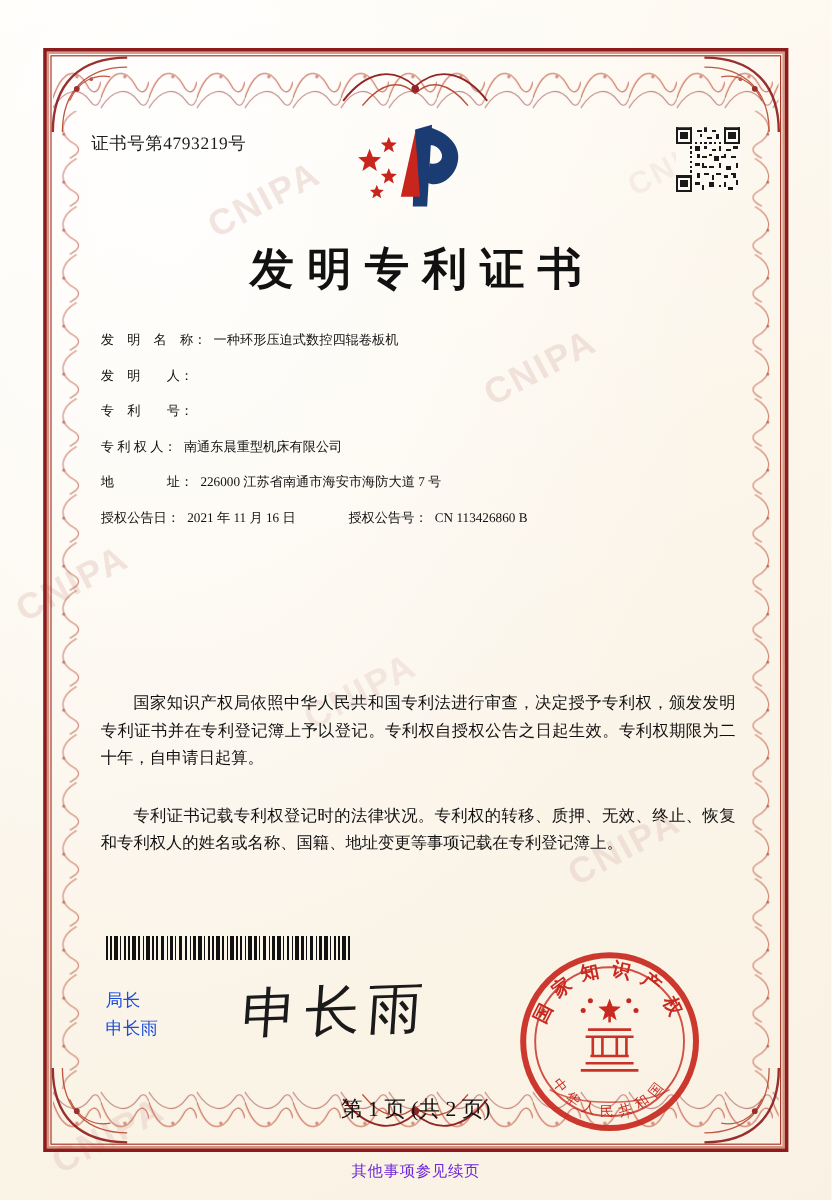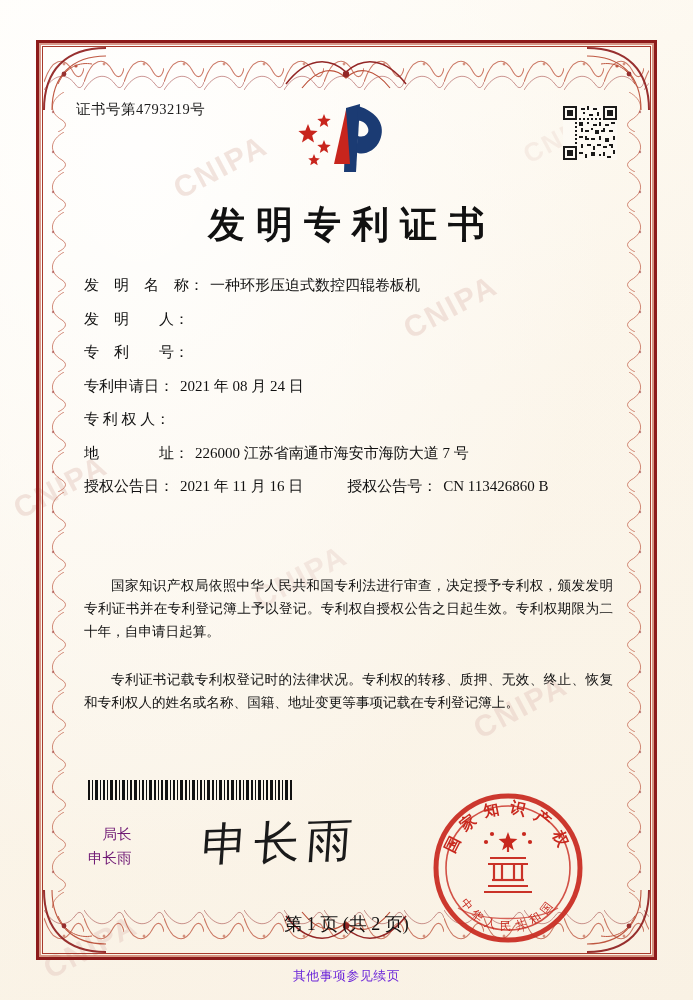--- a/index.html
+++ b/index.html
@@ -116,21 +116,21 @@
 
   
   .content {
     position: absolute;
     left: 70px; top: 96px;
     width: 553px;
     height: 810px;
   }
   .cert-no {
     position: absolute;
-    left: 6px; top: 4px;
+    left: 6px; top: 14px;
     font-size: 14.5px;
     color: #1b1b1b;
     letter-spacing: 0.5px;
   }
   
   .logo {
     position: absolute;
     left: 224px; top: 6px;
     width: 104px; height: 86px;
   }
@@ -157,21 +157,21 @@
 
   .fields {
     position: absolute;
     left: 14px; top: 180px;
     width: 539px;
   }
   .frow {
     display: flex;
     align-items: baseline;
     margin-bottom: 14.5px;
-    font-size: 15px;
+    font-size: 11px;
     color: #111;
   }
   .flabel {
     white-space: pre;
     flex: 0 0 auto;
   }
   .fvalue {
     margin-left: 6px;
     flex: 1 1 auto;
   }
@@ -197,22 +197,21 @@
     left: 18px; top: 684px;
     width: 204px; height: 20px;
   }
 
   
   .sig-label {
     position: absolute;
     left: 18px; top: 726px;
     font-size: 14.5px;
     line-height: 24px;
-    color: #701a75;
-    text-align: right;
+    color: #1d4ed8;
   }
   .sig-hand {
     position: absolute;
     left: 132px; top: 716px;
     font-size: 46px;
     color: #1a1a1a;
     font-family: "DejaVu Serif", serif;
     letter-spacing: 6px;
     transform: skewX(-6deg) rotate(-2deg);
     white-space: nowrap;
@@ -448,25 +447,22 @@
         <span class="flabel">发　明　名　称：</span>
         <span class="fvalue">一种环形压迫式数控四辊卷板机</span>
       </div>
       <div class="frow">
         <span class="flabel">发　明　　人：</span>
       </div>
       <div class="frow">
         <span class="flabel">专　利　　号：</span>
       </div>
       <div class="frow">
-        <span class="flabel">专利申请日：</span>
-        <span class="fvalue">2021 年 08 月 24 日</span>
-      </div>
-      <div class="frow">
         <span class="flabel">专 利 权 人：</span>
+        <span class="fvalue">南通东晨重型机床有限公司</span>
       </div>
       <div class="frow">
         <span class="flabel">地　　　　址：</span>
         <span class="fvalue">226000 江苏省南通市海安市海防大道 7 号</span>
       </div>
       <div class="frow two">
         <span class="flabel">授权公告日：</span>
         <span class="fvalue">2021 年 11 月 16 日</span>
         <span class="spacer-mid"></span>
         <span class="flabel">授权公告号：</span>

